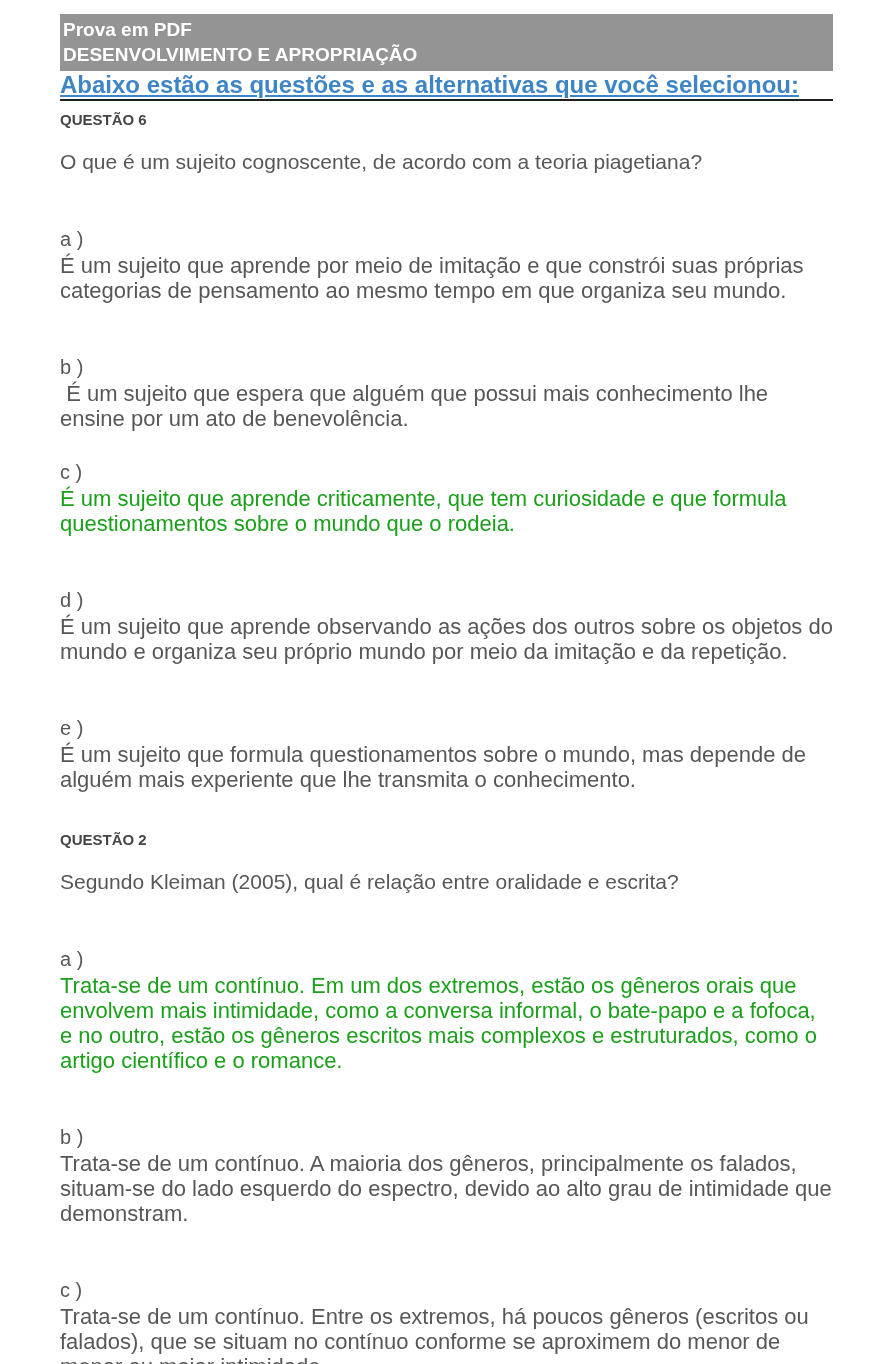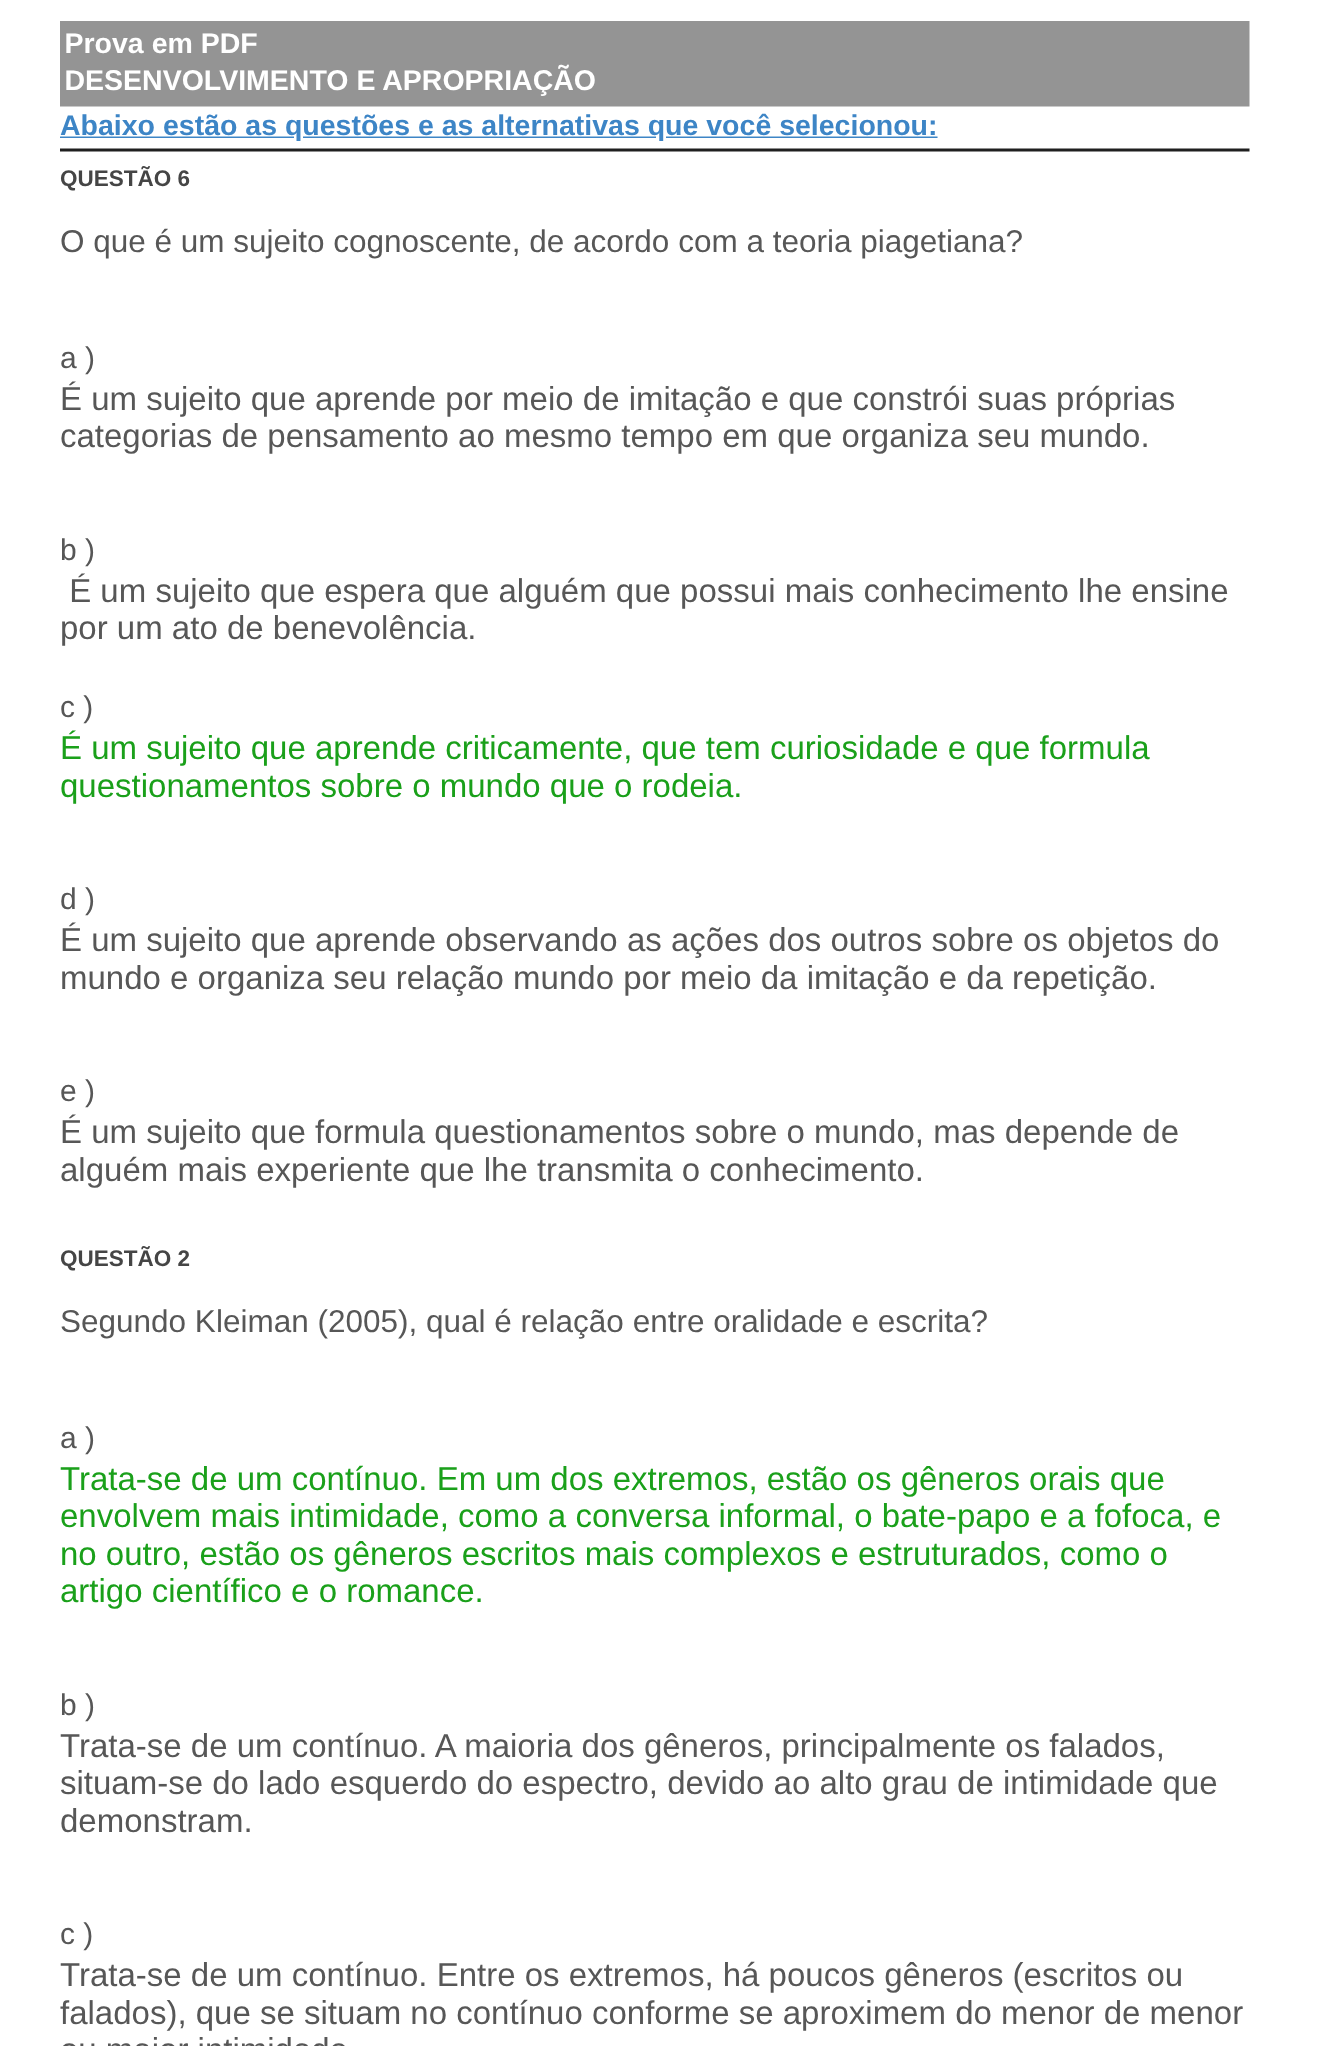--- a/index.html
+++ b/index.html
@@ -12,34 +12,34 @@
     --rule-black:#1f1f1f;
   }
   *{margin:0;padding:0;box-sizing:border-box;}
   html,body{background:#ffffff;}
   body{
     font-family:"Liberation Sans","DejaVu Sans",sans-serif;
     width:879px;height:1364px;overflow:hidden;
   }
   .page{
     width:879px;height:1364px;background:#ffffff;
-    padding:14px 46px 0 40px;
+    padding:14px 46px 0 60px;
   }
   .exam-header{
     background:var(--header-bg);
     color:var(--header-fg);
     font-weight:bold;
     font-size:19px;
     line-height:25px;
     padding:3px 6px 4px 3px;
   }
   .subheading{
     color:var(--link-blue);
     font-weight:bold;
-    font-size:19px;
+    font-size:24px;
     line-height:24px;
     text-decoration:underline;
     border-bottom:2px solid var(--rule-black);
     padding-bottom:2px;
     margin-top:2px;
   }
   .q-label{
     color:var(--label-gray);
     font-weight:bold;
     font-size:15px;
@@ -94,21 +94,21 @@
       <div class="opt-text"> É um sujeito que espera que alguém que possui mais conhecimento lhe ensine por um ato de benevolência.</div>
     </div>
 
     <div class="option tight">
       <div class="opt-letter">c )</div>
       <div class="opt-text selected">É um sujeito que aprende criticamente, que tem curiosidade e que formula questionamentos sobre o mundo que o rodeia.</div>
     </div>
 
     <div class="option">
       <div class="opt-letter">d )</div>
-      <div class="opt-text">É um sujeito que aprende observando as ações dos outros sobre os objetos do mundo e organiza seu relação mundo por meio da imitação e da repetição.</div>
+      <div class="opt-text">É um sujeito que aprende observando as ações dos outros sobre os objetos do mundo e organiza seu próprio mundo por meio da imitação e da repetição.</div>
     </div>
 
     <div class="option">
       <div class="opt-letter">e )</div>
       <div class="opt-text">É um sujeito que formula questionamentos sobre o mundo, mas depende de alguém mais experiente que lhe transmita o conhecimento.</div>
     </div>
   </section>
 
   <section class="question question-2">
     <div class="q-label">QUESTÃO 2</div>

